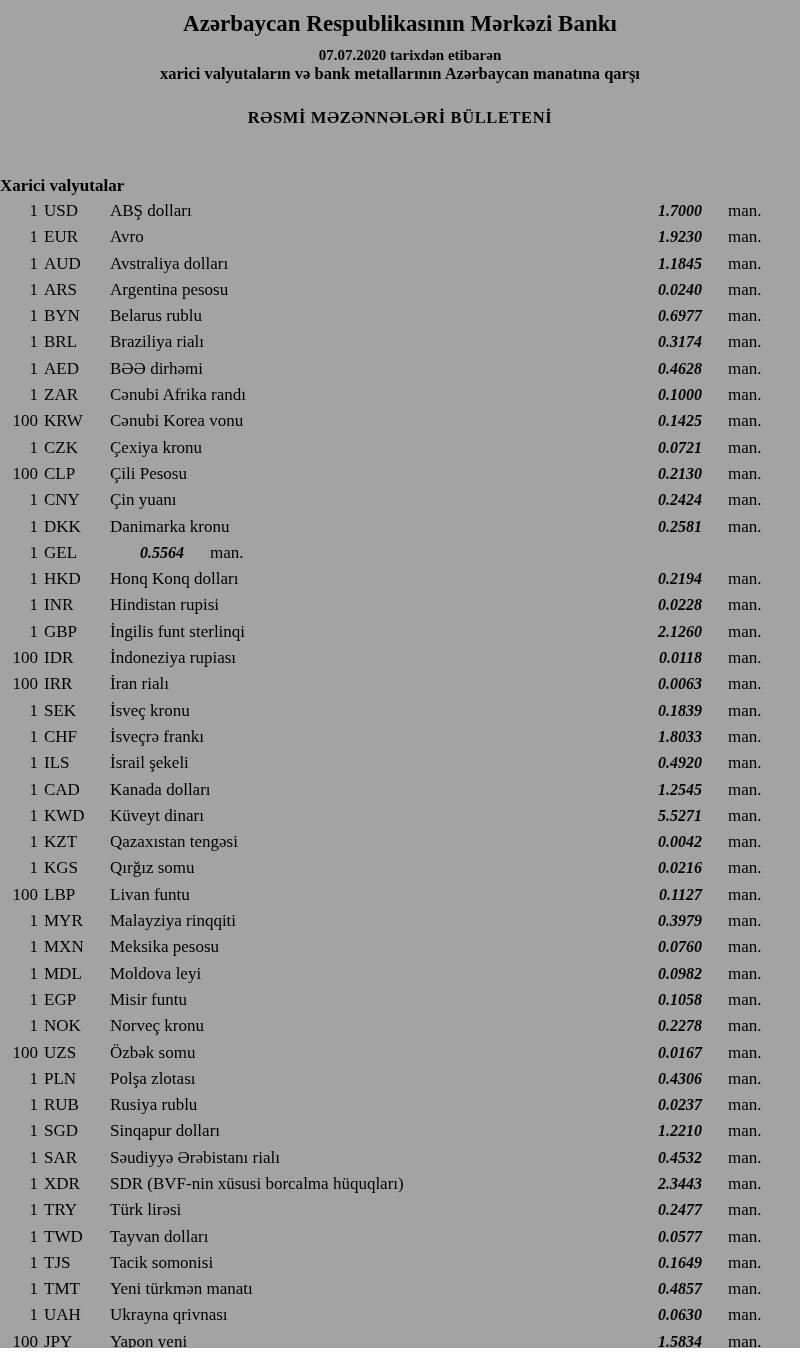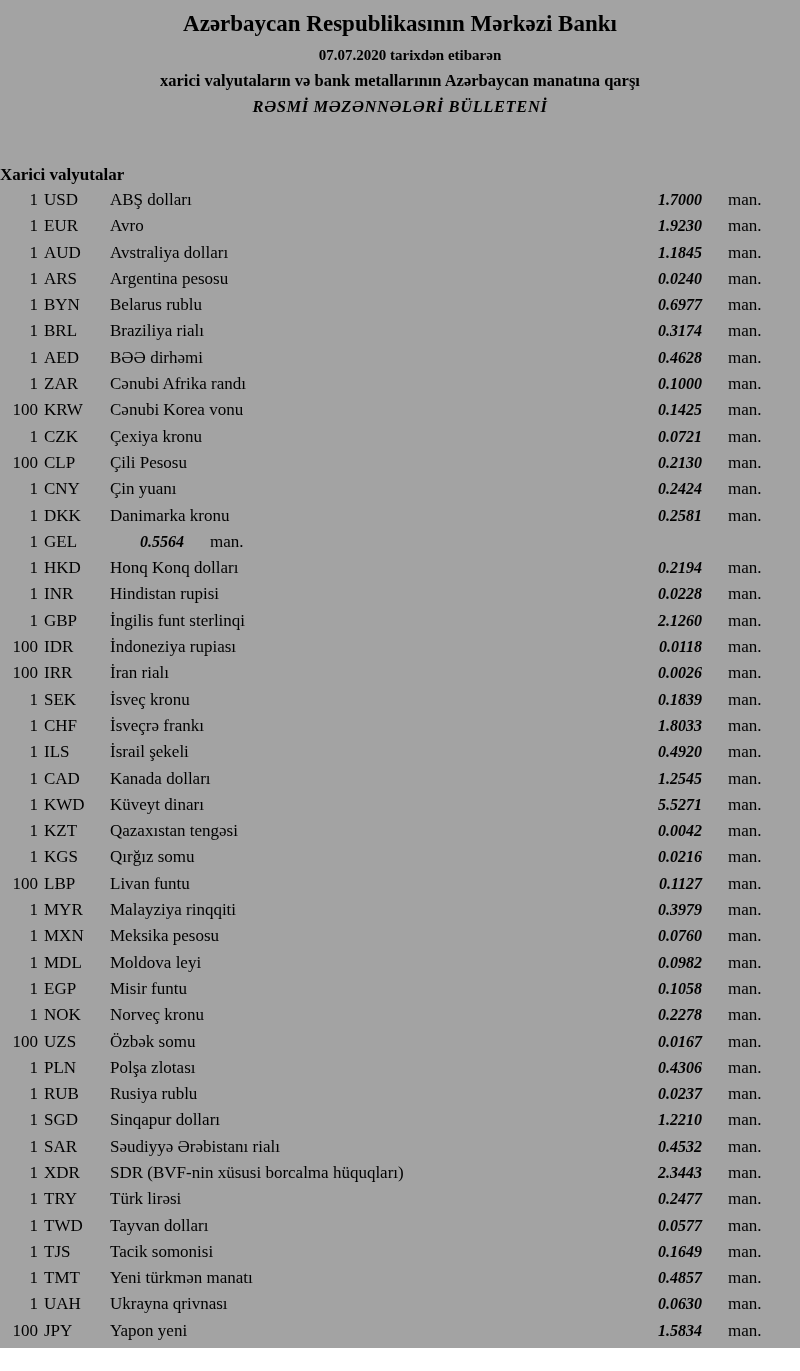--- a/index.html
+++ b/index.html
@@ -29,30 +29,29 @@
   .date-line {
     font-size: 15px;
     font-weight: bold;
     margin-top: 7px;
     line-height: 18px;
     padding-left: 20px;
   }
   .subtitle {
     font-size: 16.5px;
     font-weight: bold;
-    margin-top: 7px;
+    margin-top: 0;
     line-height: 20px;
   }
   .bulletin-title {
     font-size: 16.5px;
     font-weight: bold;
     letter-spacing: 0.6px;
-    margin-top: 6px;
+    margin-top: 24px;
     line-height: 20px;
-    font-style: italic;
   }
   .section-title {
     font-size: 17px;
     font-weight: bold;
     margin-top: 47px;
     line-height: 22px;
   }
   .rates {
     margin-top: 1px;
     padding-right: 30px;
@@ -232,21 +231,21 @@
         <span class="qty">100</span>
         <span class="code">IDR</span>
         <span class="name">İndoneziya rupiası</span>
         <span class="rate">0.0118</span>
         <span class="unit">man.</span>
       </div>
       <div class="row">
         <span class="qty">100</span>
         <span class="code">IRR</span>
         <span class="name">İran rialı</span>
-        <span class="rate">0.0026</span>
+        <span class="rate">0.0063</span>
         <span class="unit">man.</span>
       </div>
       <div class="row">
         <span class="qty">1</span>
         <span class="code">SEK</span>
         <span class="name">İsveç kronu</span>
         <span class="rate">0.1839</span>
         <span class="unit">man.</span>
       </div>
       <div class="row">

